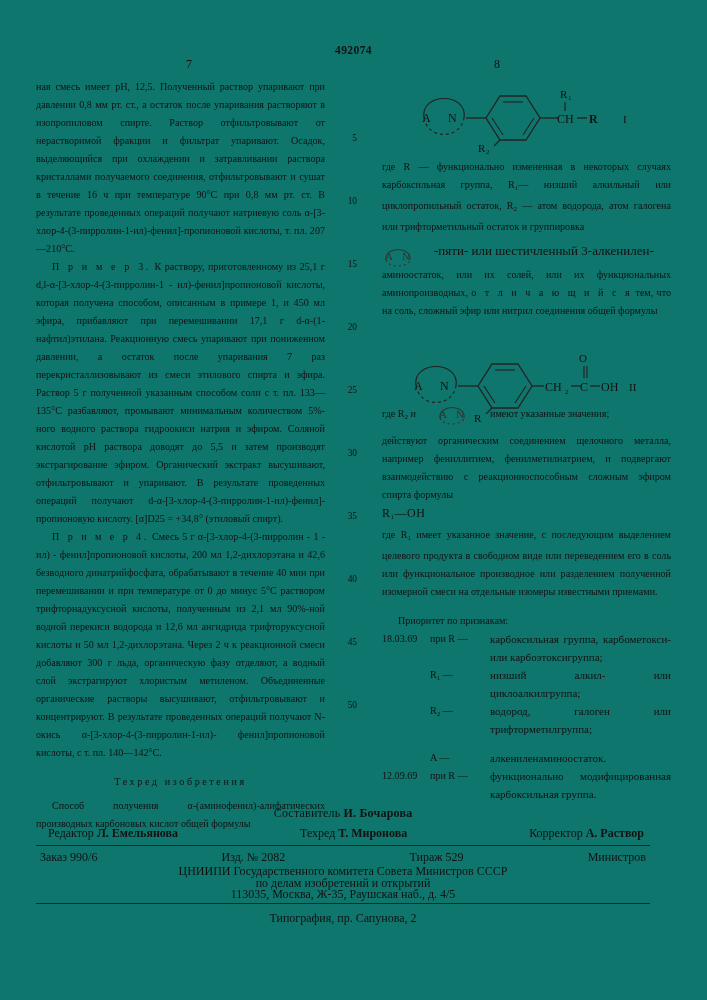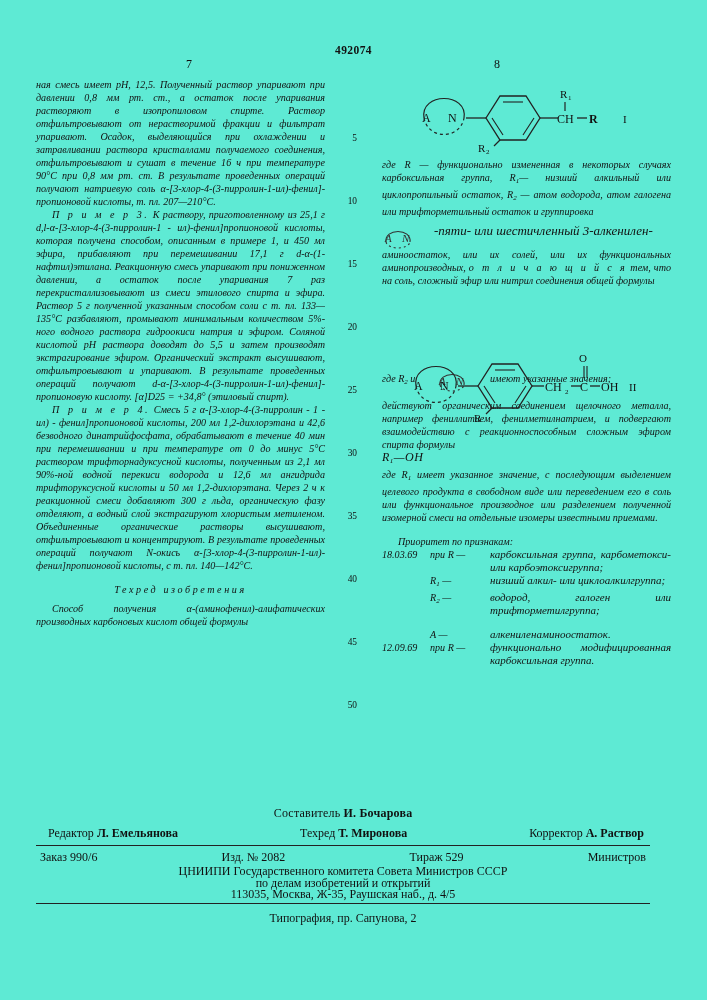--- a/index.html
+++ b/index.html
@@ -11,21 +11,21 @@
     width: 707px;
     height: 1000px;
     position: relative;
     font-family: "Liberation Serif", "DejaVu Serif", serif;
     color: #111;
     overflow: hidden;
   }
   .page {
     position: absolute;
     inset: 0;
-    background: #5eead4;
+    background: #0f766e;
   }
 
   
   .doc-number {
     position: absolute;
     top: 44px;
     left: 0;
     width: 707px;
     text-align: center;
     font-size: 11.5px;
@@ -44,24 +44,23 @@
     left: 494px;
     font-size: 12px;
   }
 
   
   .col {
     position: absolute;
     top: 78px;
     width: 289px;
     font-size: 10.1px;
-    line-height: 13px;
+    line-height: 18px;
     text-align: justify;
     text-justify: inter-word;
-    font-style: italic;
   }
   .col-left  { left: 36px; }
   .col-right { left: 382px; }
 
   .col p {
     margin: 0;
     text-align: justify;
   }
   .indent { text-indent: 16px; }
   .noindent { text-indent: 0; }

